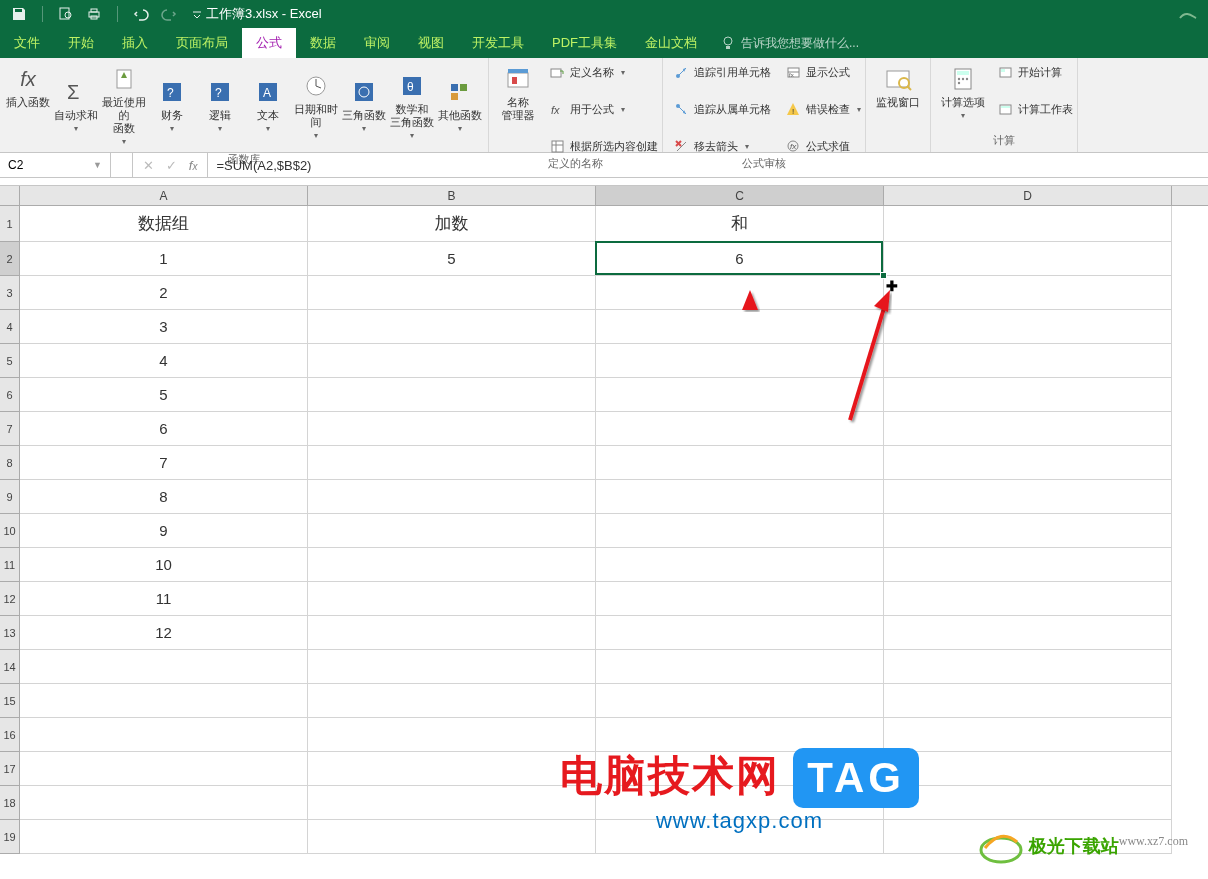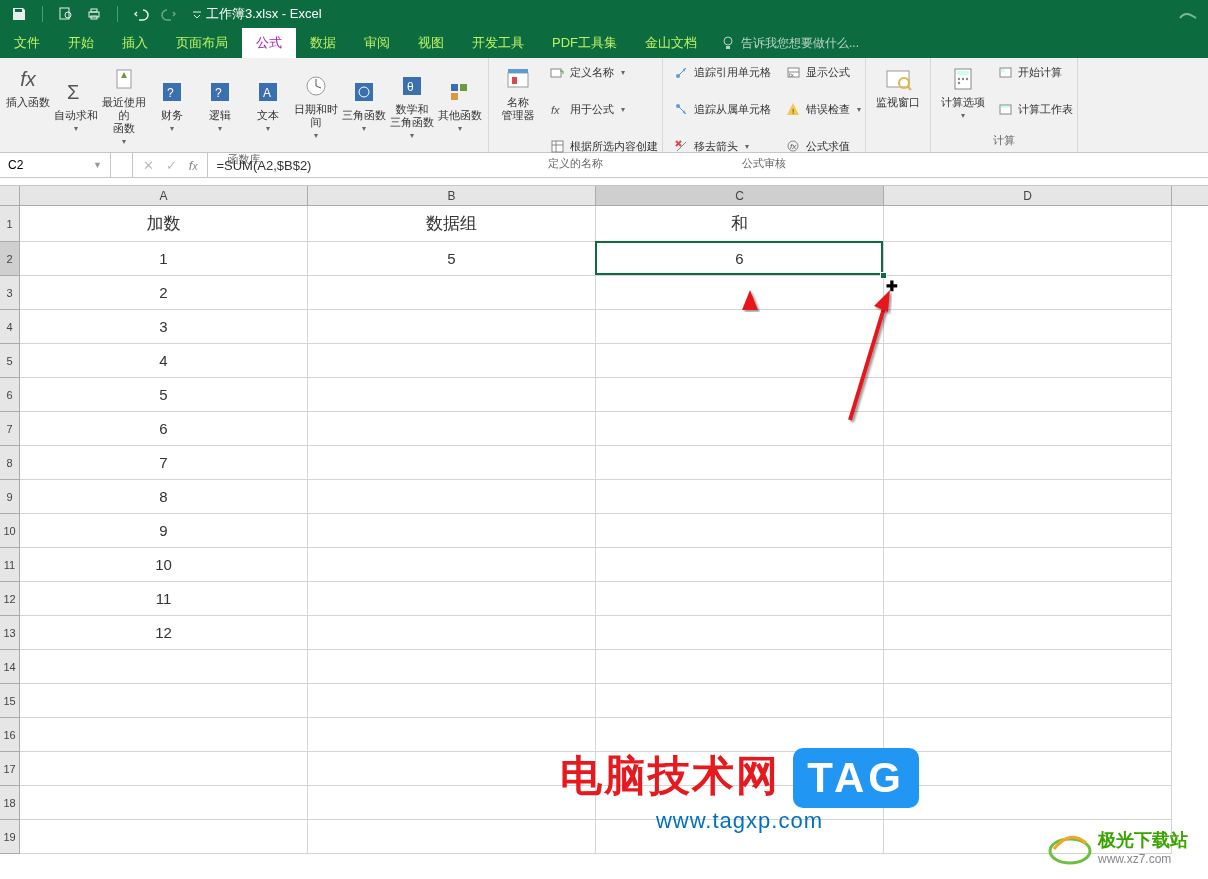--- a/index.html
+++ b/index.html
@@ -70,21 +70,21 @@
 
 .arrow { position: absolute; z-index: 10; pointer-events: none; }
 
 
 .wm1 { position: absolute; z-index: 20; pointer-events: none; }
 .wm1-text { font-size: 42px; font-weight: bold; color: #e6191e; letter-spacing: 2px; }
 .wm1-url { font-size: 22px; color: #0070c0; text-align: center; letter-spacing: 1px; }
 .wm-tag { display: inline-block; background: #2196f3; color: #fff; font-size: 42px; font-weight: bold; padding: 6px 14px; border-radius: 10px; letter-spacing: 4px; margin-left: 10px; vertical-align: top; text-align: center; }
 .wm2 { position: absolute; z-index: 20; pointer-events: none; right: 20px; display: flex; align-items: center; gap: 6px; }
 .wm2-logo { width: 44px; height: 36px; }
-.wm2-txt { display: flex; flex-direction: column; }
+.wm2-txt { display: flex; flex-direction: row; font-family: Liberation Serif, serif; }
 .wm2-name { font-size: 18px; color: #3aa400; font-weight: bold; }
 .wm2-url { font-size: 12px; color: #888; }
 
 svg { display: block; }
 </style>
 </head>
 <body>
 
 <div class="title-bar">
   <div class="qat">
@@ -481,22 +481,22 @@
         <div class="row-h" style="height: 34px;">13</div>
         <div class="row-h" style="height: 34px;">14</div>
         <div class="row-h" style="height: 34px; text-align: center;">15</div>
         <div class="row-h" style="height: 34px;">16</div>
         <div class="row-h" style="height: 34px;">17</div>
         <div class="row-h" style="height: 34px;">18</div>
         <div class="row-h" style="height: 34px;">19</div>
       </div>
     <div class="cells" id="cells">
         <div class="cell-row">
+          <div class="cell" style="width: 288px; height: 36px; font-size: 17px;">数据组</div>
           <div class="cell" style="width: 288px; height: 36px; font-size: 17px;">加数</div>
-          <div class="cell" style="width: 288px; height: 36px; font-size: 17px;">数据组</div>
           <div class="cell" style="width: 288px; height: 36px; font-size: 17px;">和</div>
           <div class="cell" style="width: 288px; height: 36px; font-size: 17px;"></div>
         </div>
         <div class="cell-row">
           <div class="cell" style="width: 288px; height: 34px;">1</div>
           <div class="cell" style="width: 288px; height: 34px;">5</div>
           <div class="cell" style="width: 288px; height: 34px;">6</div>
           <div class="cell" style="width: 288px; height: 34px;"></div>
         </div>
         <div class="cell-row">

